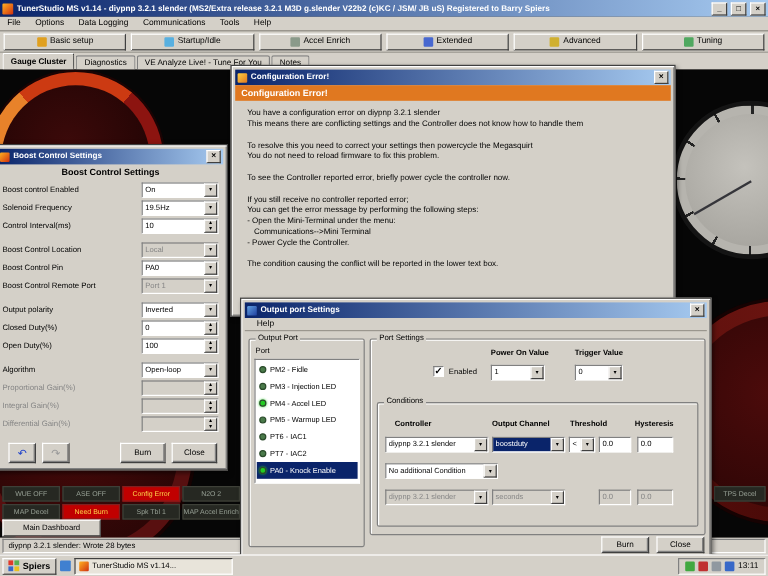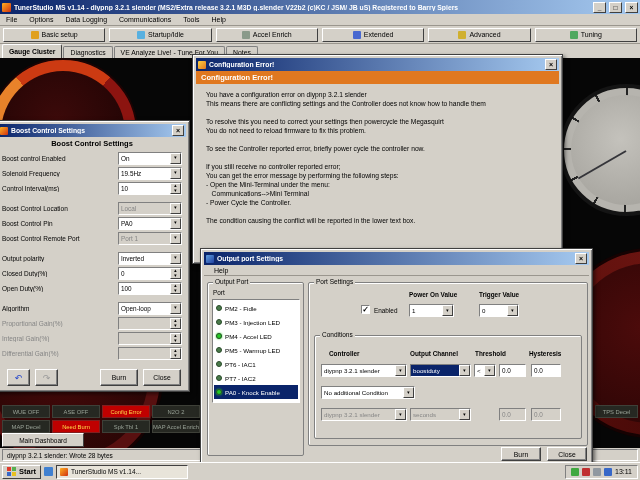--- a/index.html
+++ b/index.html
@@ -460,21 +460,21 @@
   </div>
 
   <div class="taskbar chrome">
     <div class="start-btn">
       <span class="win-flag">
         <span style="background:#e03a2a"></span>
           <span style="background:#58b050"></span>
           <span style="background:#3868c8"></span>
           <span style="background:#e8c020"></span>
       </span>
-      <span>Start</span>
+      <span>Spiers</span>
     </div>
     <span class="ql-ico" style="background:#4080d0"></span>
     <div class="task-btn">
       <span class="task-ico"></span>
       <span>TunerStudio MS v1.14...</span>
     </div>
     <div class="tray">
       <span class="tray-ico" style="background:#40a840"></span>
       <span class="tray-ico" style="background:#c03030"></span>
       <span class="tray-ico" style="background:#9098a0"></span>

